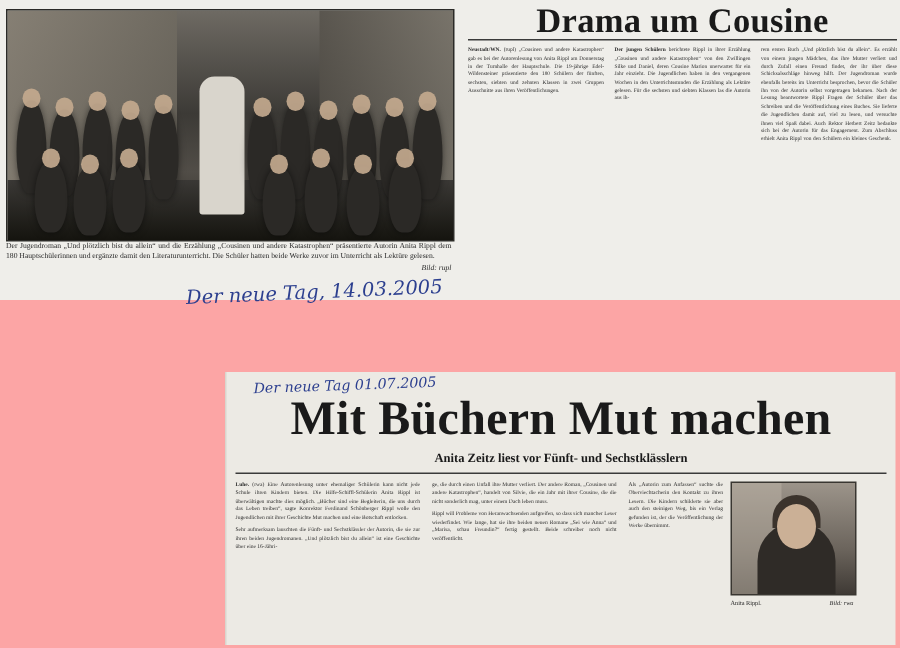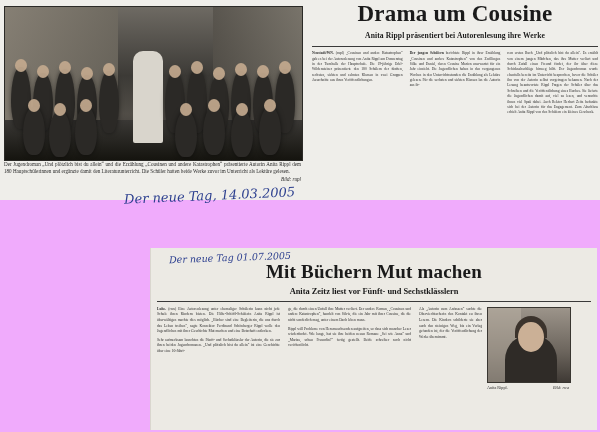--- a/index.html
+++ b/index.html
@@ -12,21 +12,21 @@
     background: #ffffff;
     font-family: "Liberation Serif", serif;
     color: #1a1a1a;
     overflow: hidden;
     position: relative;
   }
   .page {
     position: relative;
     width: 600px;
     height: 432px;
-    background: #f0abfc;
+    background: #fca5a5;
   }
 
   
   .clip1 {
     position: absolute;
     left: 0px;
     top: 0px;
     width: 600px;
     height: 200px;
     background: #efeeea;
@@ -166,21 +166,21 @@
     top: 4px;
     font-family: "DejaVu Serif", serif;
     font-style: italic;
     font-size: 9.5px;
     color: #2c3f8f;
     transform: rotate(-2deg);
     white-space: nowrap;
   }
   .art2 h1 {
     margin: 14px 0 0 0;
-    font-size: 19px;
+    font-size: 32px;
     line-height: 1.05;
     font-weight: bold;
     text-align: center;
     letter-spacing: .2px;
   }
   .art2 .sub {
     margin: 5px 0 5px 0;
     font-size: 8.4px;
     text-align: center;
     font-weight: bold;
@@ -301,21 +301,20 @@
       <div class="head" style="left:259px;top:92px; width:12px; height:13px;"></div>
     </div>
 
     <div class="cap1">
       <span>Der Jugendroman „Und plötzlich bist du allein“ und die Erzählung „Cousinen und andere Katastrophen“ präsentierte Autorin Anita Rippl dem 180 Hauptschülerinnen und ergänzte damit den Literaturunterricht. Die Schüler hatten beide Werke zuvor im Unterricht als Lektüre gelesen.</span>
       <span class="bildred">Bild: rupl</span>
     </div>
 
     <div class="art1">
       <h1>Drama um Cousine</h1>
-      <div class="sub">Anita Rippl präsentiert bei Autorenlesung ihre Werke</div>
       <div class="rule"></div>
       <div class="cols3">
         <div class="col">
           <p><span class="lead">Neustadt/WN.</span>
           <span>(rupl) „Cousinen und andere Katastrophen“ gab es bei der Autorenlesung von Anita Rippl am Donnerstag in der Turnhalle der Hauptschule. Die 19-jährige Edel-Wildensteiner präsentierte den 180 Schülern der fünften, sechsten, siebten und zehnten Klassen in zwei Gruppen Ausschnitte aus ihren Veröffentlichungen.</span></p>
         </div>
         <div class="col">
           <p><span class="lead">Der jungen Schülern</span>
           <span>berichtete Rippl in ihrer Erzählung „Cousinen und andere Katastrophen“ von den Zwillingen Silke und Daniel, deren Cousine Marion unerwartet für ein Jahr einzieht. Die Jugendlichen haben in den vergangenen Wochen in den Unterrichtsstunden die Erzählung als Lektüre gelesen. Für die sechsten und siebten Klassen las die Autorin aus ih-</span></p>
         </div>

